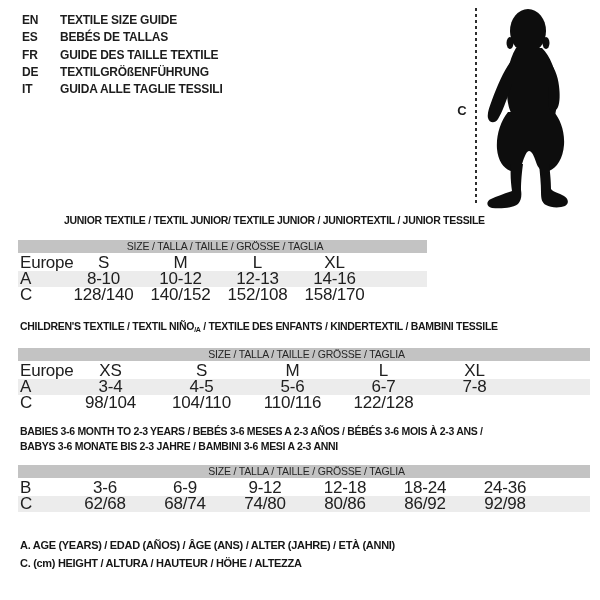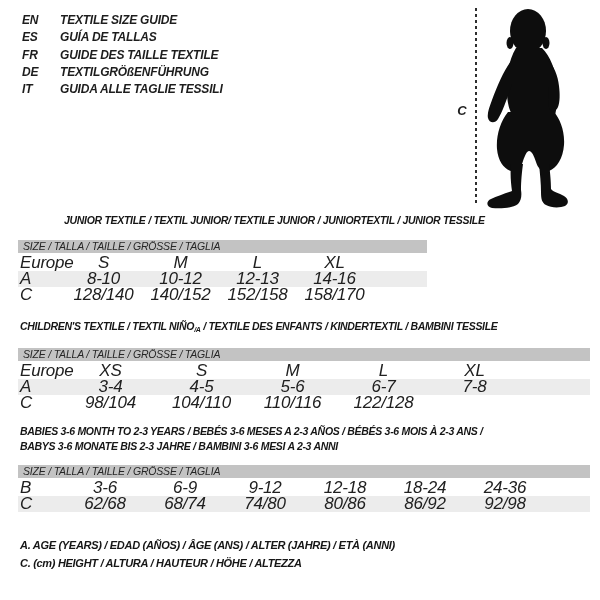--- a/index.html
+++ b/index.html
@@ -1,19 +1,19 @@
 <!DOCTYPE html>
 <html><head>
 <meta charset="utf-8">
 <style>
   * { margin:0; padding:0; box-sizing:border-box; }
   html,body { background:#ffffff; }
   .page {
     position:relative; width:600px; height:600px; background:#ffffff;
-    font-family:"Liberation Sans", sans-serif; color:#1d1d1d; overflow:hidden;font-style:italic;
+    font-family:"Liberation Sans", sans-serif; color:#1d1d1d; overflow:hidden;
   }
 
   
   .lang-list { position:absolute; left:22px; top:12px; }
   .lang-row { display:flex; height:17.3px; line-height:17.3px;
     font-size:12px; font-weight:bold; letter-spacing:-0.2px; }
   .lang-code { width:38px; }
 
   
   .c-label { position:absolute; left:454px; top:103px; width:16px; text-align:center;
@@ -29,21 +29,21 @@
   #title-junior   { top:214px;margin-left:44px; }
   #title-children { top:320px; }
   #title-babies   { top:424px; line-height:15px; }
 
   
   .tbl { position:absolute; left:18px; }
   #tbl-junior   { top:240px; width:409px; }
   #tbl-children { top:348px; width:572px; }
   #tbl-babies   { top:465px; width:572px; }
   .bar { height:13px; line-height:13px; background:#c3c3c3; padding-left:5px;
-    font-size:10.5px; letter-spacing:-0.2px; color:#262626; margin-bottom:2px; }
+    font-size:10.5px; letter-spacing:-0.2px; color:#262626; margin-bottom:2px;text-align:center; }
   .trow { display:flex; height:16px; line-height:16px; font-size:17px;
     letter-spacing:-0.2px; color:#202020; }
   .trow.shaded { background:#ececec; }
   .lbl { width:47px; padding-left:2px; }
   .c { text-align:center; }
   #tbl-junior .c { width:77px; }
   #tbl-children .c { width:91px; }
   #tbl-babies .c { width:80px; }
 
   
@@ -56,21 +56,21 @@
 
 <div class="page">
 
   <div class="lang-list">
     <div class="lang-row">
       <span class="lang-code">EN</span>
       <span class="lang-title">TEXTILE SIZE GUIDE</span>
     </div>
     <div class="lang-row">
       <span class="lang-code">ES</span>
-      <span class="lang-title">GUÍA DE TALLAS</span>
+      <span class="lang-title">BEBÉS DE TALLAS</span>
     </div>
     <div class="lang-row">
       <span class="lang-code">FR</span>
       <span class="lang-title">GUIDE DES TAILLE TEXTILE</span>
     </div>
     <div class="lang-row">
       <span class="lang-code">DE</span>
       <span class="lang-title">TEXTILGRÖßENFÜHRUNG</span>
     </div>
     <div class="lang-row">
@@ -109,21 +109,21 @@
       <span class="lbl">A</span>
       <span class="c">8-10</span>
       <span class="c">10-12</span>
       <span class="c">12-13</span>
       <span class="c">14-16</span>
     </div>
     <div class="trow">
       <span class="lbl">C</span>
       <span class="c">128/140</span>
       <span class="c">140/152</span>
-      <span class="c">152/158</span>
+      <span class="c">152/108</span>
       <span class="c">158/170</span>
     </div>
   </div>
 
   <div class="sec-title" id="title-children">
     <span>CHILDREN'S TEXTILE / TEXTIL NIÑO</span><span class="sub">/A</span><span> / TEXTILE DES ENFANTS / KINDERTEXTIL / BAMBINI TESSILE</span>
   </div>
   <div class="tbl" id="tbl-children">
     <div class="bar">SIZE / TALLA / TAILLE / GRÖSSE / TAGLIA</div>
     <div class="trow">

